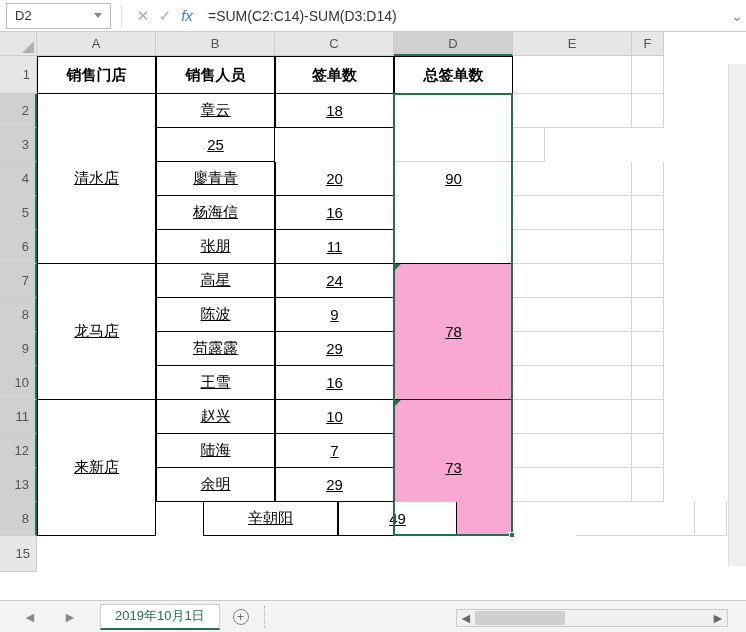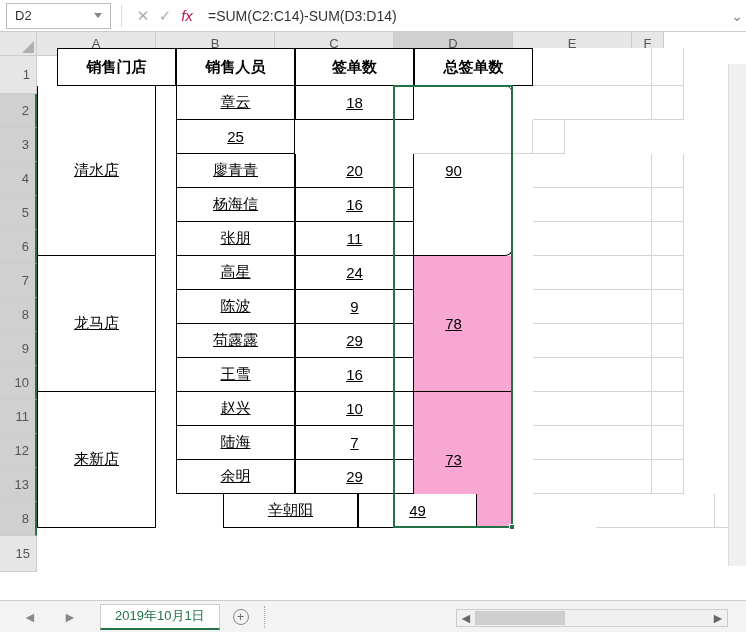--- a/index.html
+++ b/index.html
@@ -5,47 +5,47 @@
 * { box-sizing: border-box; margin: 0; padding: 0; }
 body { font-family: "Microsoft YaHei", Arial, sans-serif; font-size: 14px; background: #fff; width: 746px; height: 632px; overflow: hidden; position: relative; }
 
 
 .formula-bar { display: flex; align-items: center; height: 32px; border-bottom: 1px solid #ccc; background: #fff; }
 .name-box { width: 105px; height: 26px; border: 1px solid #bbb; margin-left: 6px; display: flex; align-items: center; padding: 0 8px; background: #fff; justify-content: space-between; }
 .name-box-text { font-size: 13px; color: #333; }
 .dd { width: 0; height: 0; border-left: 4px solid transparent; border-right: 4px solid transparent; border-top: 5px solid #888; }
 .sep { width: 1px; height: 22px; background: #ddd; margin: 0 10px; }
 .fx-btn { width: 22px; text-align: center; color: #aaa; font-size: 15px; }
-.fx-btn.dark { color: #be185d; font-style: italic; }
+.fx-btn.dark { color: #3b82f6; font-style: italic; }
 .formula-input { flex: 1; padding: 0 10px; font-size: 14px; color: #333; }
 .expand { width: 18px; color: #888; text-align: center; }
 
 
 .grid-wrap { position: relative; height: 566px; overflow: hidden; }
 .corner { position: absolute; left: 0; top: 0; width: 37px; height: 24px; background: #e6e6e6; border-right: 1px solid #ccc; border-bottom: 1px solid #ccc; display: flex; align-items: flex-end; justify-content: flex-end; }
 .corner svg { width: 12px; height: 12px; margin: 0 2px 2px 0; }
 
 
 .col-headers { position: absolute; left: 37px; top: 0; height: 24px; display: flex; }
 .ch { height: 24px; background: #e6e6e6; border-right: 1px solid #ccc; border-bottom: 1px solid #ccc; display: flex; align-items: center; justify-content: center; font-size: 13px; color: #555; }
 .ch.sel { background: #d0d0d0; border-bottom: 2px solid #217346; }
 
 
 .row-headers { position: absolute; left: 0; top: 24px; width: 37px; }
 .rh { width: 37px; background: #e6e6e6; border-right: 1px solid #ccc; border-bottom: 1px solid #ccc; display: flex; align-items: center; justify-content: flex-end; padding-right: 6px; font-size: 13px; color: #555; }
 .rh.sel { background: #d0d0d0; border-right: 2px solid #217346; }
 
 
-.cells { position: absolute; left: 37px; top: 16px; padding-left: 20px; }
+.cells { position: absolute; left: 37px; top: 24px; }
 .row { display: flex; }
 .cell { border-right: 1px solid #d4d4d4; border-bottom: 1px solid #d4d4d4; display: flex; align-items: center; justify-content: center; font-size: 15px; color: #000; background: #fff; position: relative; }
 .cell.hcell { font-weight: bold; border: 1px solid #000; }
 .cell.bcell { border: 1px solid #000; border-top: none; text-decoration: underline; }
 .cell.sel { background: #f9a8d4; }
-.cell.first { background: #fff; border-radius: 8px; }
+.cell.first { background: #fff; }
 
 
 .selbox { position: absolute; border: 2px solid #217346; pointer-events: none; z-index: 5; }
 .selhandle { position: absolute; width: 6px; height: 6px; background: #217346; border: 1px solid #fff; right: -4px; bottom: -4px; z-index: 6; }
 .tri { position: absolute; left: 0; top: 0; width: 0; height: 0; border-top: 6px solid #217346; border-right: 6px solid transparent; }
 
 
 .tabbar { position: absolute; left: 0; bottom: 0; right: 0; height: 32px; border-top: 1px solid #ccc; background: #f3f3f3; display: flex; align-items: center; }
 .tab-nav { width: 100px; display: flex; justify-content: space-around; align-items: center; padding: 0 10px; color: #888; }
 .sheet-tab { height: 26px; padding: 0 14px; display: flex; align-items: center; background: #fff; border: 1px solid #ccc; border-bottom: 2px solid #217346; color: #217346; font-size: 13px; }

